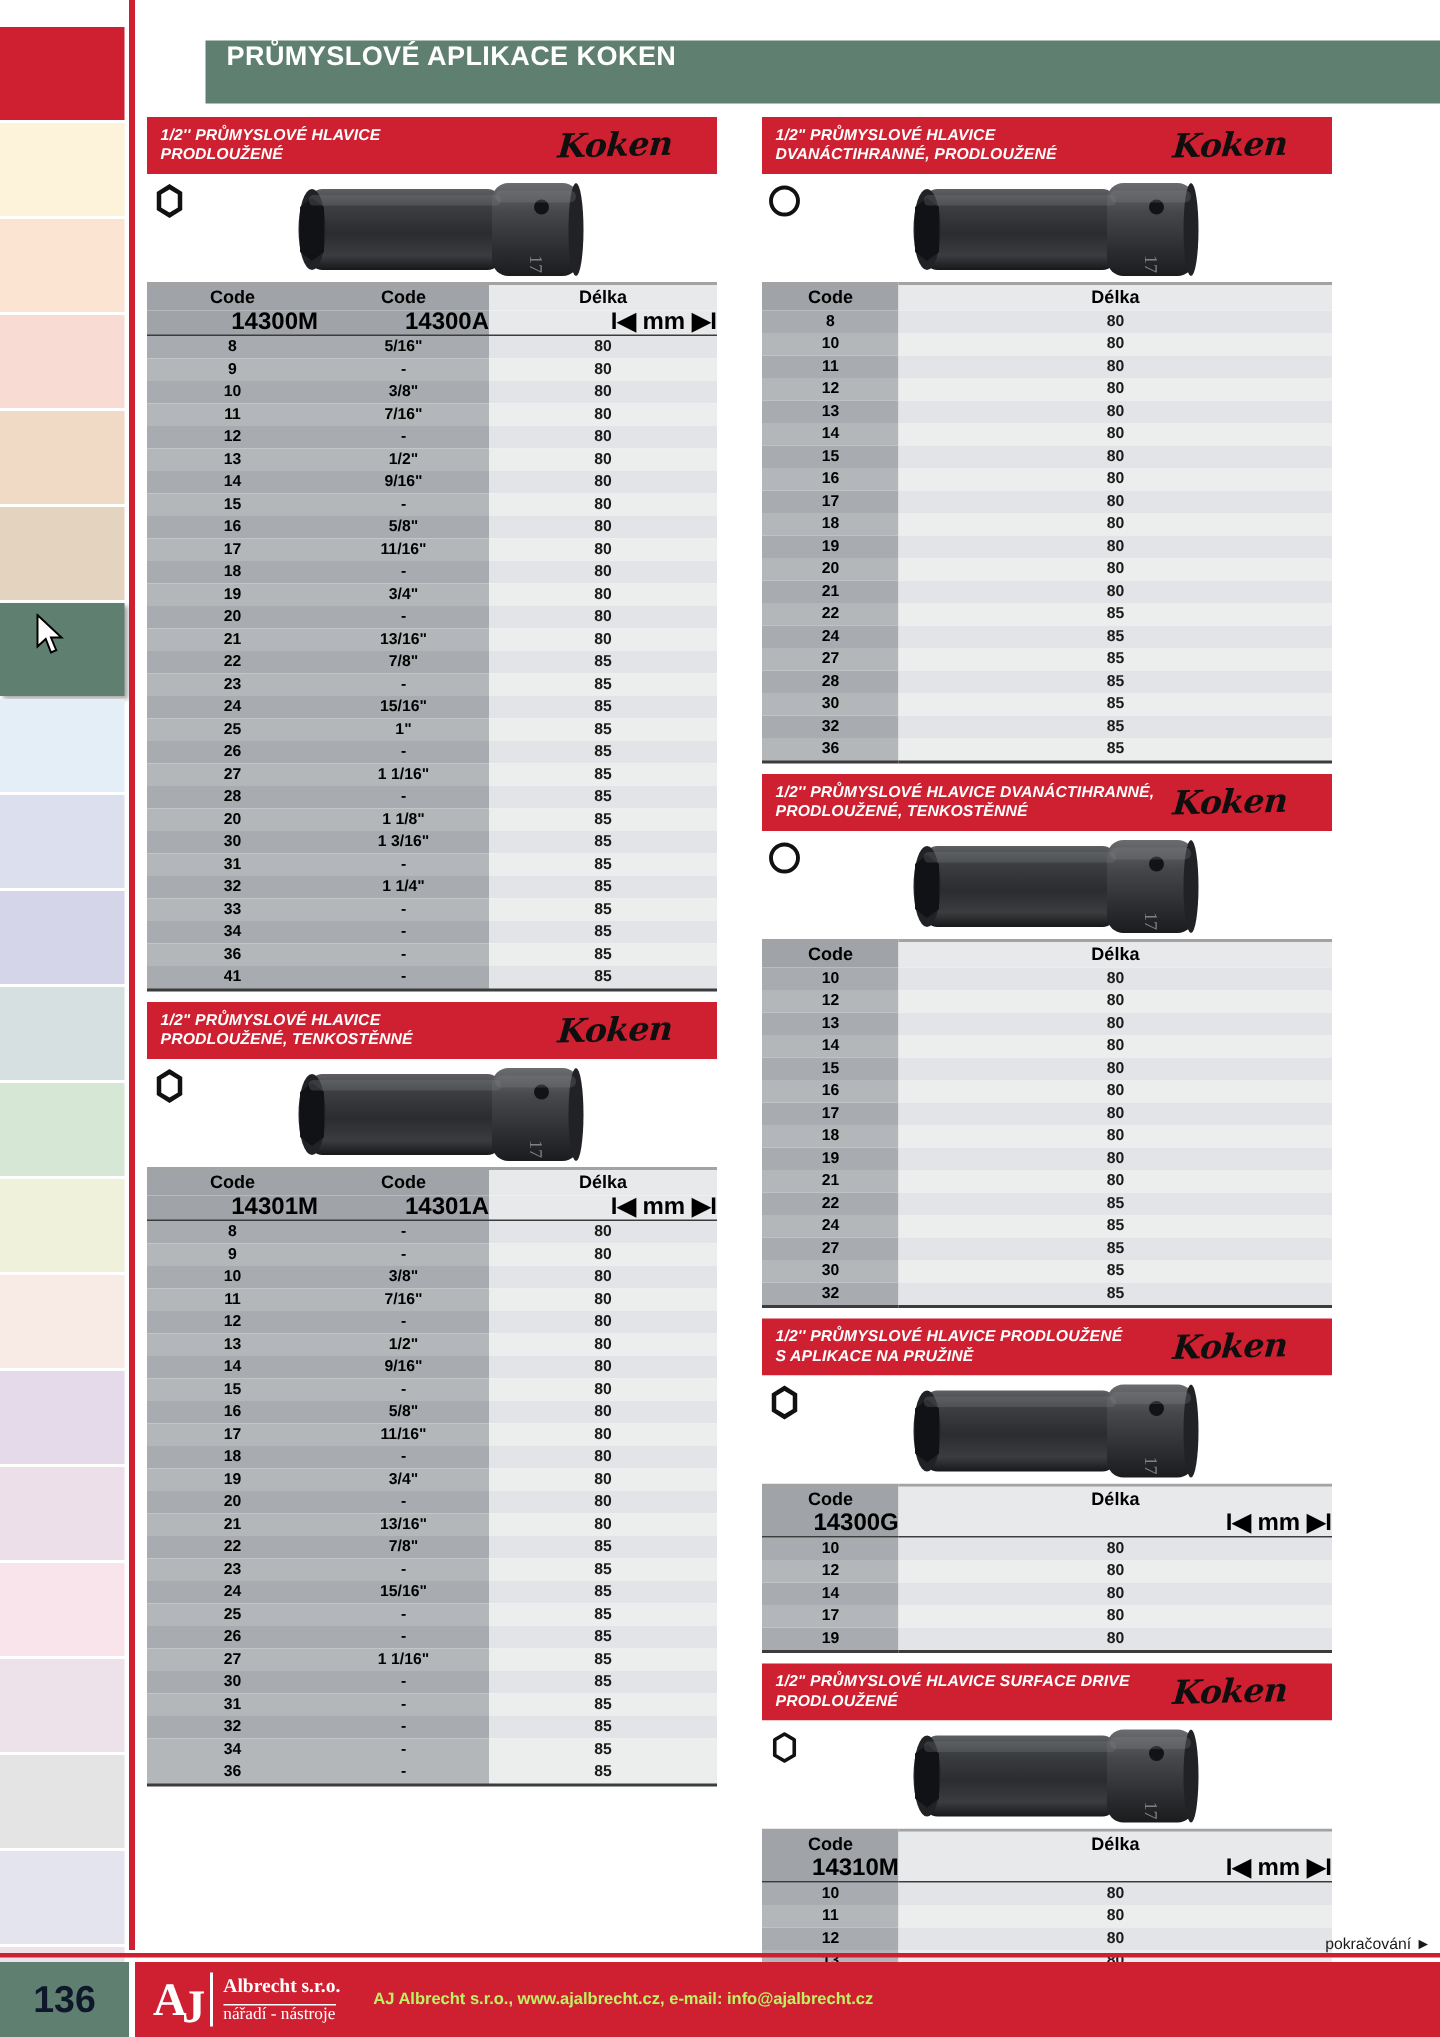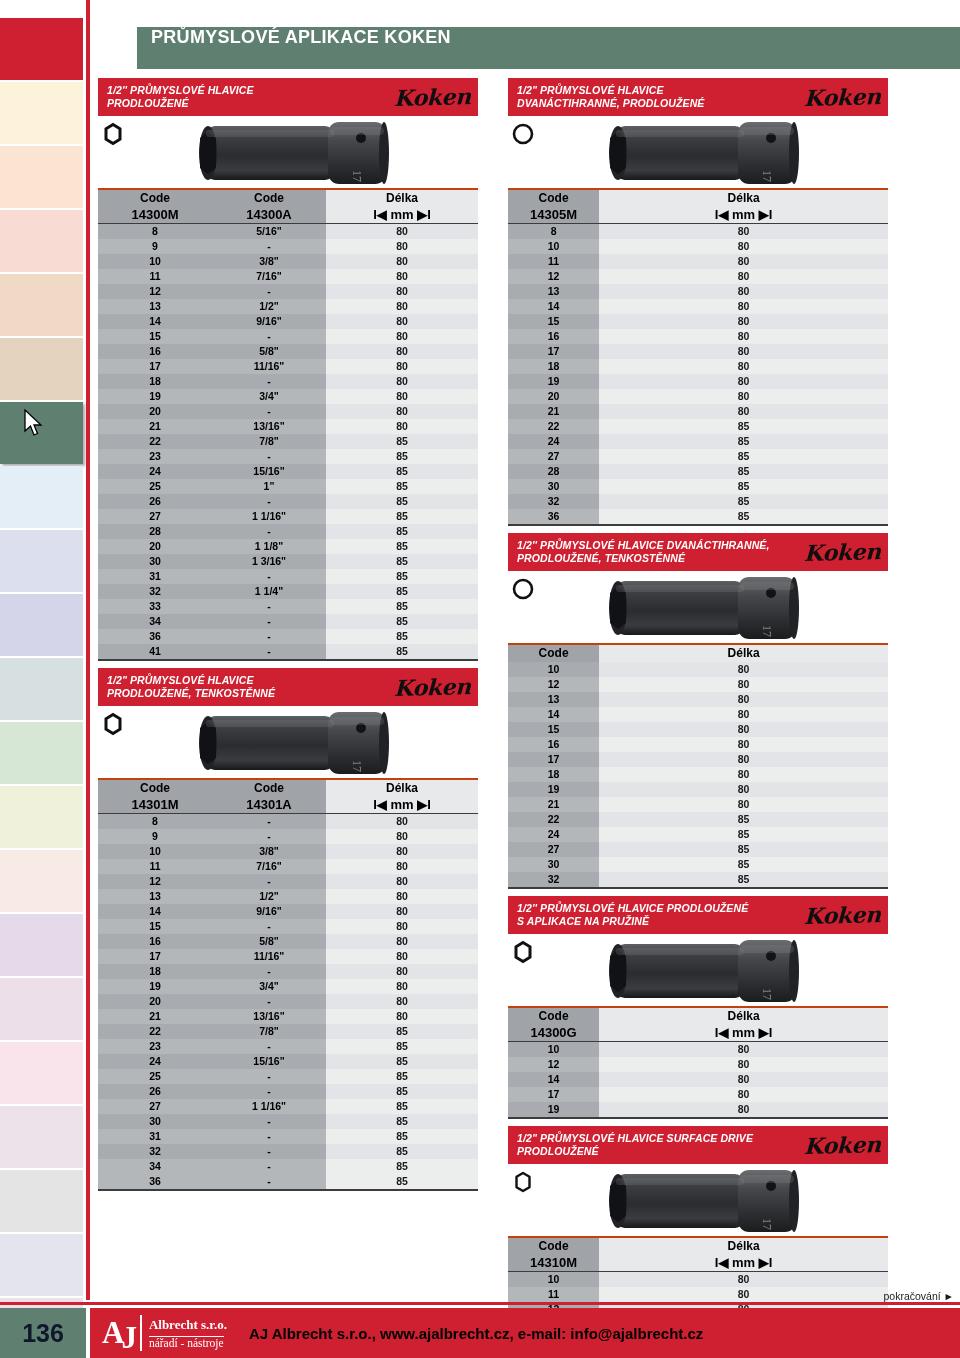--- a/index.html
+++ b/index.html
@@ -49,21 +49,21 @@
   .column { position: absolute; top: 78px; width: 380px; }
   #col-left  { left: 98px; }
   #col-right { left: 508px; }
 
   
   .section { margin-bottom: 7px; }
   .sec-head {
     background: #cf2031;
     height: 38px;
     display: flex; align-items: center; justify-content: space-between;
-    padding: 0 0 0 9px;
+    padding: 0 24px 0 9px;
     position: relative;
   }
   .sec-head .sec-title {
     color: #ffffff;
     font-size: 10.5px;
     font-weight: bold; font-style: italic;
     line-height: 13px;
     letter-spacing: .1px;
   }
   .koken-logo {
@@ -94,28 +94,28 @@
     table-layout: fixed;
   }
   table.spec th, table.spec td {
     text-align: center;
     font-weight: bold;
     height: 15px;
     line-height: 15px;
     padding: 0;
   }
   table.spec thead tr.h1 th { height: 17px; line-height: 17px; font-size: 12px; }
-  table.spec thead tr.h2 th { height: 16px; line-height: 16px; font-size: 13px; }
+  table.spec thead tr.h2 th { height: 16px; line-height: 16px; font-size: 16px; text-align: right; }
   .c-code { background: #a8abaf; color: #000; }
   .c-code-alt { background: #b4b7ba; color: #000; }
   .c-len  { background: #e3e4e7; color: #1a1a1a; }
   .c-len-alt { background: #eceded; color: #1a1a1a; }
   .hd-code { background: #a0a3a7; }
   .hd-len  { background: #e8e9eb; }
-  table.spec thead { border-top: 2px solid #c2410c; margin-left: 12px; }
+  table.spec thead { border-top: 2px solid #a3a3a3; margin-left: 12px; }
   table.spec thead tr.h2 th { border-bottom: 1.5px solid #3c3c3c; }
   table.spec tbody tr:last-child td { border-bottom: 2px solid #3c3c3c; }
   .arrow-unit { letter-spacing: 0px; }
 
   
   #continue-note {
     position: absolute; right: 6px; top: 1290px;
     font-size: 10.5px; color: #1a1a1a; font-weight: normal;
   }
 
@@ -152,21 +152,21 @@
   }
   #aj-logo .aj .j { position: relative; top: 5px; }
   #aj-logo .names {
     border-left: 2px solid #ffffff;
     padding-left: 7px;
     font-family: "Liberation Serif", serif;
   }
   #aj-logo .n1 { font-size: 13px; font-weight: bold; line-height: 14px; }
   #aj-logo .n2 { font-size: 11.5px; line-height: 13px; border-top: 1.5px solid #fff; }
   #footer-contact {
-    color: #000000; font-size: 15px; font-weight: bold;
+    color: #bef264; font-size: 11px; font-weight: bold;
     padding-left: 22px;
   }
   #footer-topline { position: absolute; left: 0; top: 0; width: 960px; height: 3px; background: #cf2031; }
 </style>
 </head>
 <body>
 
 <div id="tab-strip">
     <div class="tab-swatch" style="top: 18px; height: 62px; background: rgb(207, 32, 49);"></div>
     <div class="tab-swatch" style="top: 82px; height: 62px; background: rgb(253, 242, 218);"></div>
@@ -626,24 +626,20 @@
             <rect x="152" y="9" width="54" height="8" rx="4" fill="#86888c" opacity=".25"></rect>
             <text x="175" y="52" fill="#c9cbcd" font-size="12" font-family="Liberation Serif, serif" opacity=".55" transform="rotate(90 175 52)">17</text>
           </svg></div>
       </div>
       <table class="spec">
         <thead>
           <tr class="h1">
             <th class="hd-code" style="width:24%;">Code</th>
             <th class="hd-len" style="">Délka</th>
           </tr>
-          <tr class="h2">
-            <th class="hd-code">14305M</th>
-            <th class="hd-len arrow-unit">I◀ mm ▶I</th>
-          </tr>
         </thead>
         <tbody>
           <tr>
             <td class="c-code">8</td>
             <td class="c-len">80</td>
           </tr>
           <tr>
             <td class="c-code-alt">10</td>
             <td class="c-len-alt">80</td>
           </tr>

